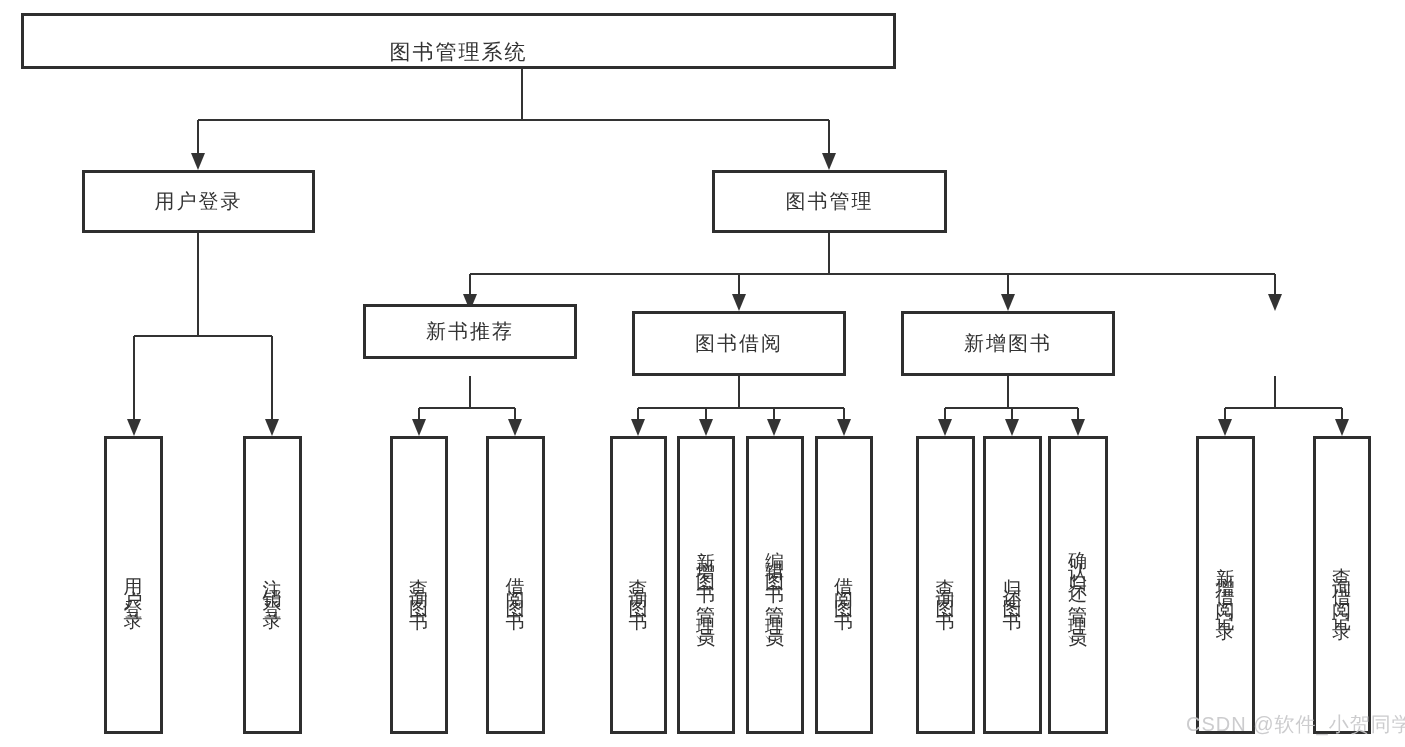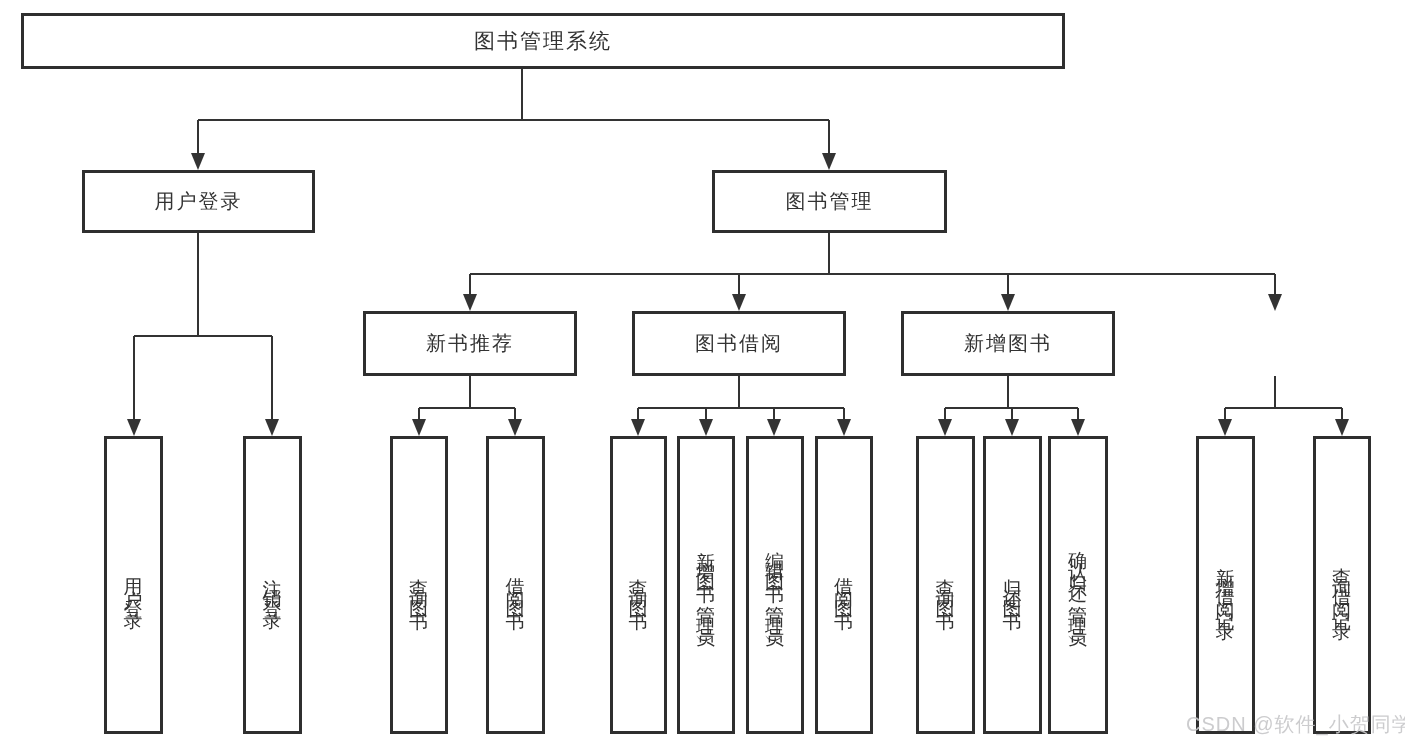--- a/index.html
+++ b/index.html
@@ -120,32 +120,32 @@
       <path d="M767 419 L781 419 L774 436 Z"></path>
       <path d="M837 419 L851 419 L844 436 Z"></path>
       <path d="M938 419 L952 419 L945 436 Z"></path>
       <path d="M1005 419 L1019 419 L1012 436 Z"></path>
       <path d="M1071 419 L1085 419 L1078 436 Z"></path>
       <path d="M1218 419 L1232 419 L1225 436 Z"></path>
       <path d="M1335 419 L1349 419 L1342 436 Z"></path>
     </g>
   </svg>
 
-  <div class="node h root" style="left:21px;top:13px;width:1044px;height:56px;">
+  <div class="node h root" style="left:21px;top:13px;width:875px;height:56px;align-items:flex-end;">
     <span>图书管理系统</span>
   </div>
 
   <div class="node h" style="left:82px;top:170px;width:233px;height:63px;">
     <span>用户登录</span>
   </div>
   <div class="node h" style="left:712px;top:170px;width:235px;height:63px;justify-content:center;">
     <span>图书管理</span>
   </div>
 
-  <div class="node h" style="left:363px;top:311px;width:214px;height:65px;">
+  <div class="node h" style="left:363px;top:304px;width:214px;height:55px;">
     <span>新书推荐</span>
   </div>
   <div class="node h" style="left:632px;top:311px;width:214px;height:65px;">
     <span>图书借阅</span>
   </div>
   <div class="node h" style="left:901px;top:311px;width:214px;height:65px;">
     <span>新增图书</span>
   </div>
 
   <div class="node v" style="left:104px;top:436px;width:59px;height:298px;">

